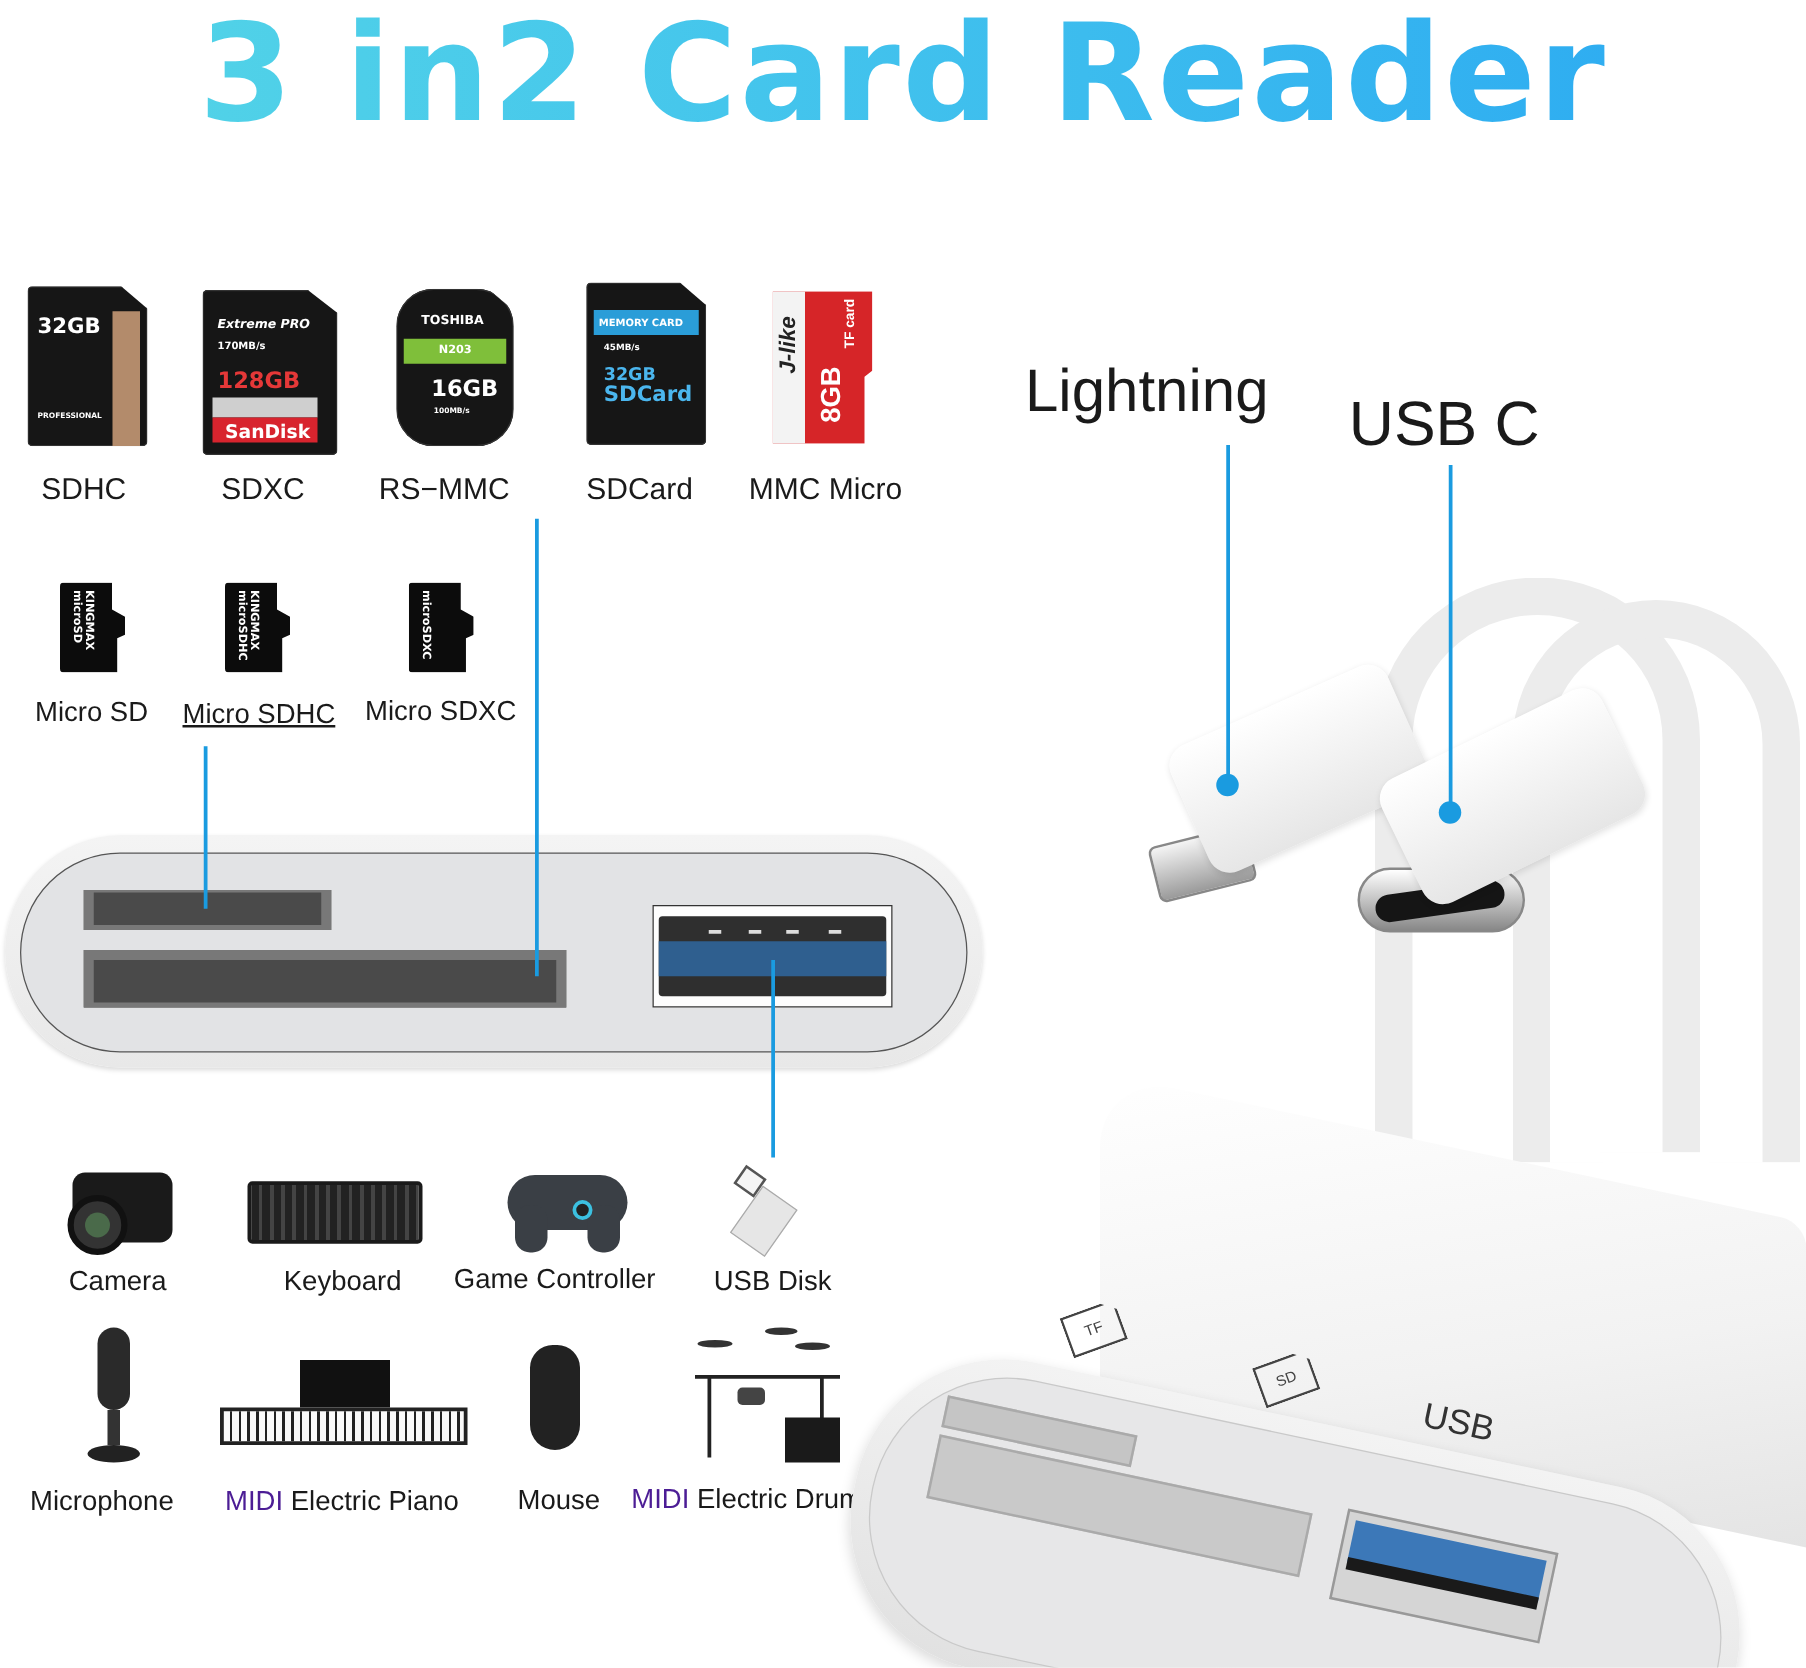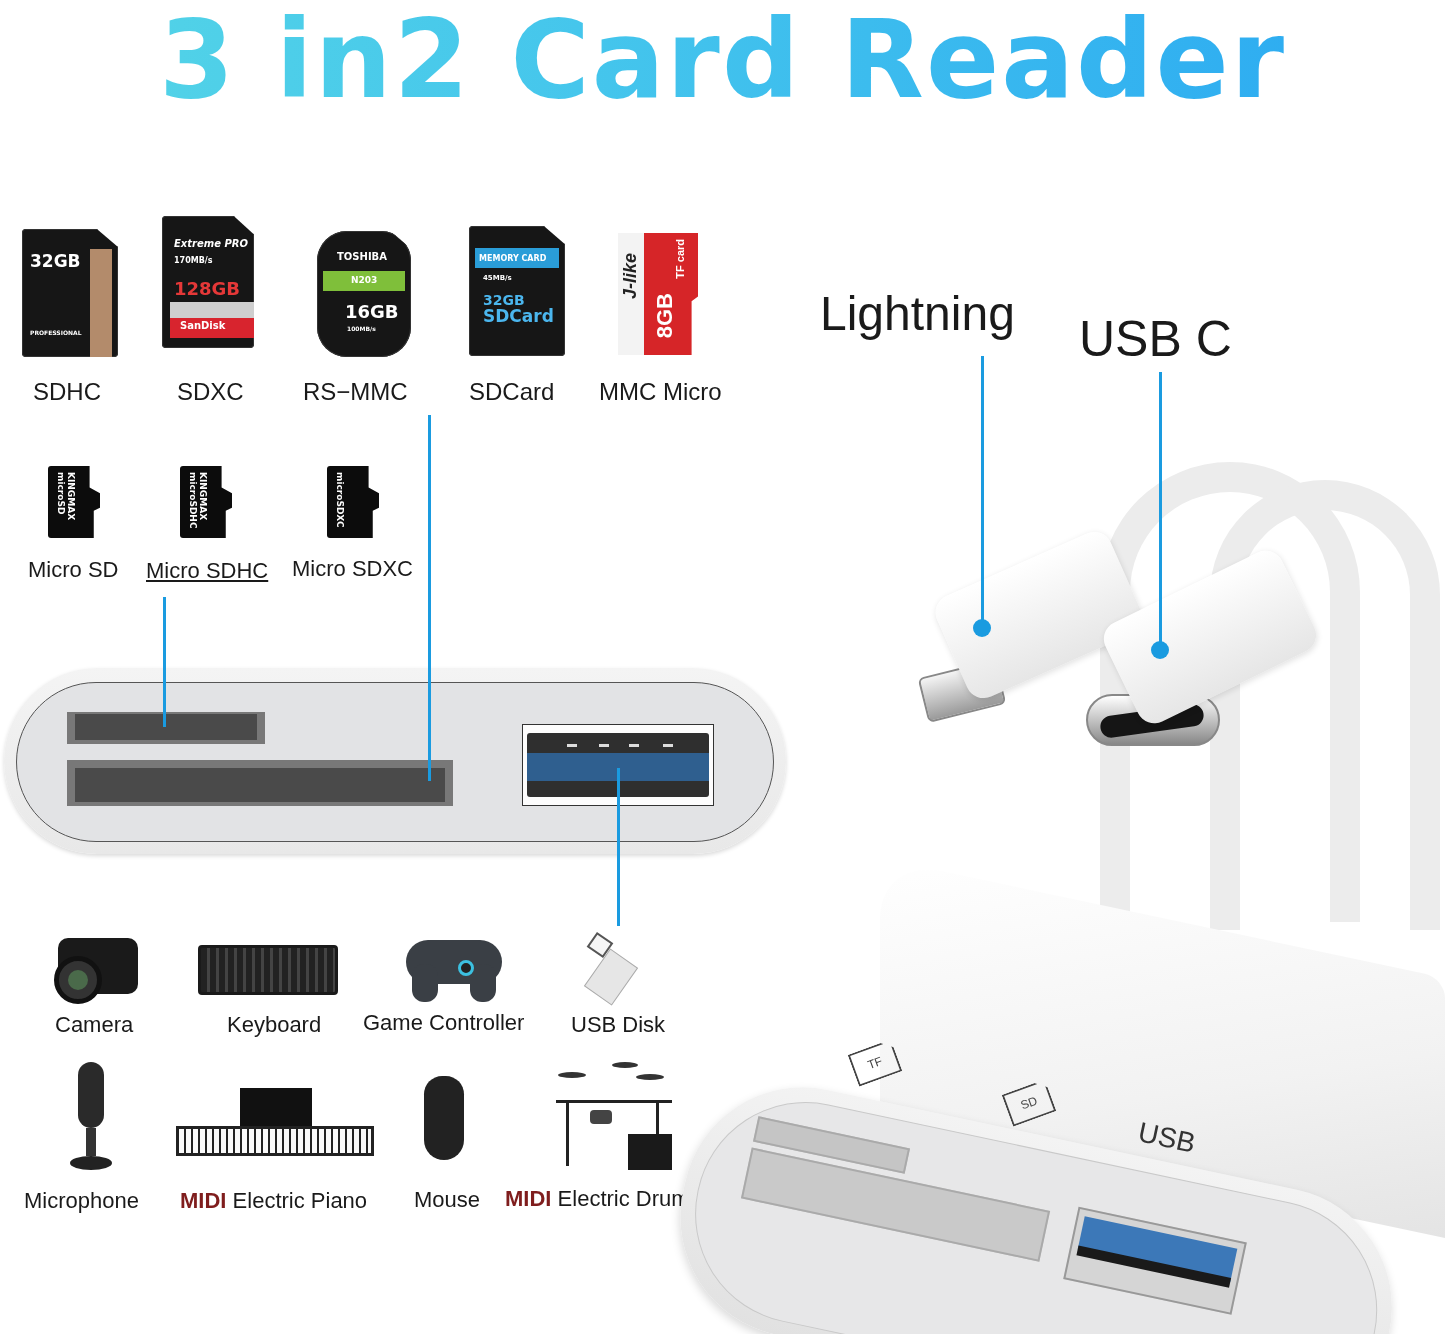--- a/index.html
+++ b/index.html
@@ -22,21 +22,21 @@
     box-shadow: 0 0 0 1px #333 inset;
   }
   .card .lbl { position: absolute; color: #fff; font-weight: bold; font-family: "DejaVu Sans", sans-serif; }
   .micro {
     position: absolute; background: #0c0c0c; border-radius: 3px;
     clip-path: polygon(0 0, 80% 0, 80% 30%, 100% 38%, 100% 58%, 88% 62%, 88% 100%, 0 100%);
   }
   .micro .txt { position:absolute; left:8px; top:6px; color:#fff; font-size:9px; font-weight:bold; writing-mode: vertical-rl; line-height: 10px; font-family: "DejaVu Sans", sans-serif;}
 
   .caption { position: absolute; font-size: 24px; color: #1a1a1a; white-space: nowrap; text-align: center; }
-  .caption .midi { color: #7f1d1d; font-weight: bold; }
+  .caption .midi { color: #4c1d95; }
 
   
   .vline { position: absolute; width: 3px; background: #1a9be0; }
   .dot { position: absolute; width: 18px; height: 18px; border-radius: 50%; background: #1a9be0; }
 
   
   .reader-front {
     position: absolute; left: 4px; top: 668px; width: 782px; height: 186px;
     border-radius: 93px; background: linear-gradient(#f4f4f4, #e8e8e8);
     box-shadow: 0 2px 4px rgba(0,0,0,0.15);
@@ -86,27 +86,27 @@
 <body>
 
 <div class="title">3 in2 Card Reader</div>
 
 <div class="card" style="left:22px;top:229px;width:96px;height:128px;">
   <span class="lbl" style="left:8px;top:22px;font-size:17px;">32GB</span>
   <span class="lbl" style="left:4px;top:82px;font-size:13px;margin-top:48px;">Lexar</span>
   <span class="lbl" style="left:8px;top:100px;font-size:6px;">PROFESSIONAL</span>
   <div style="position:absolute;left:68px;top:20px;width:22px;height:108px;background:#b38b6b;"></div>
 </div>
-<div class="card" style="left:162px;top:216px;width:92px;height:132px;">
+<div class="card" style="left:162px;top:232px;width:108px;height:132px;">
   <span class="lbl" style="left:12px;top:22px;font-size:10px;font-style:italic;">Extreme PRO</span>
   <span class="lbl" style="left:12px;top:40px;font-size:8px;">170MB/s</span>
   <span class="lbl" style="left:12px;top:62px;font-size:18px;color:#e53838;">128GB</span>
   <div style="position:absolute;left:8px;top:86px;width:84px;height:16px;background:#cfcfcf;"></div>
   <div style="position:absolute;left:8px;top:102px;width:84px;height:20px;background:#d8242e;"></div>
-  <span class="lbl" style="left:18px;top:104px;font-size:10px;">SanDisk</span>
+  <span class="lbl" style="left:18px;top:104px;font-size:15px;">SanDisk</span>
 </div>
 <div class="card" style="left:317px;top:231px;width:94px;height:126px;border-radius:30px;">
   <span class="lbl" style="left:20px;top:20px;font-size:10px;">TOSHIBA</span>
   <div style="position:absolute;left:6px;top:40px;width:82px;height:20px;background:#7fbf3a;"></div>
   <span class="lbl" style="left:34px;top:44px;font-size:9px;">N203</span>
   <span class="lbl" style="left:28px;top:70px;font-size:18px;">16GB</span>
   <span class="lbl" style="left:30px;top:94px;font-size:6px;">100MB/s</span>
 </div>
 <div class="card" style="left:469px;top:226px;width:96px;height:130px;">
   <div style="position:absolute;left:6px;top:22px;width:84px;height:20px;background:#2a9dd8;"></div>

